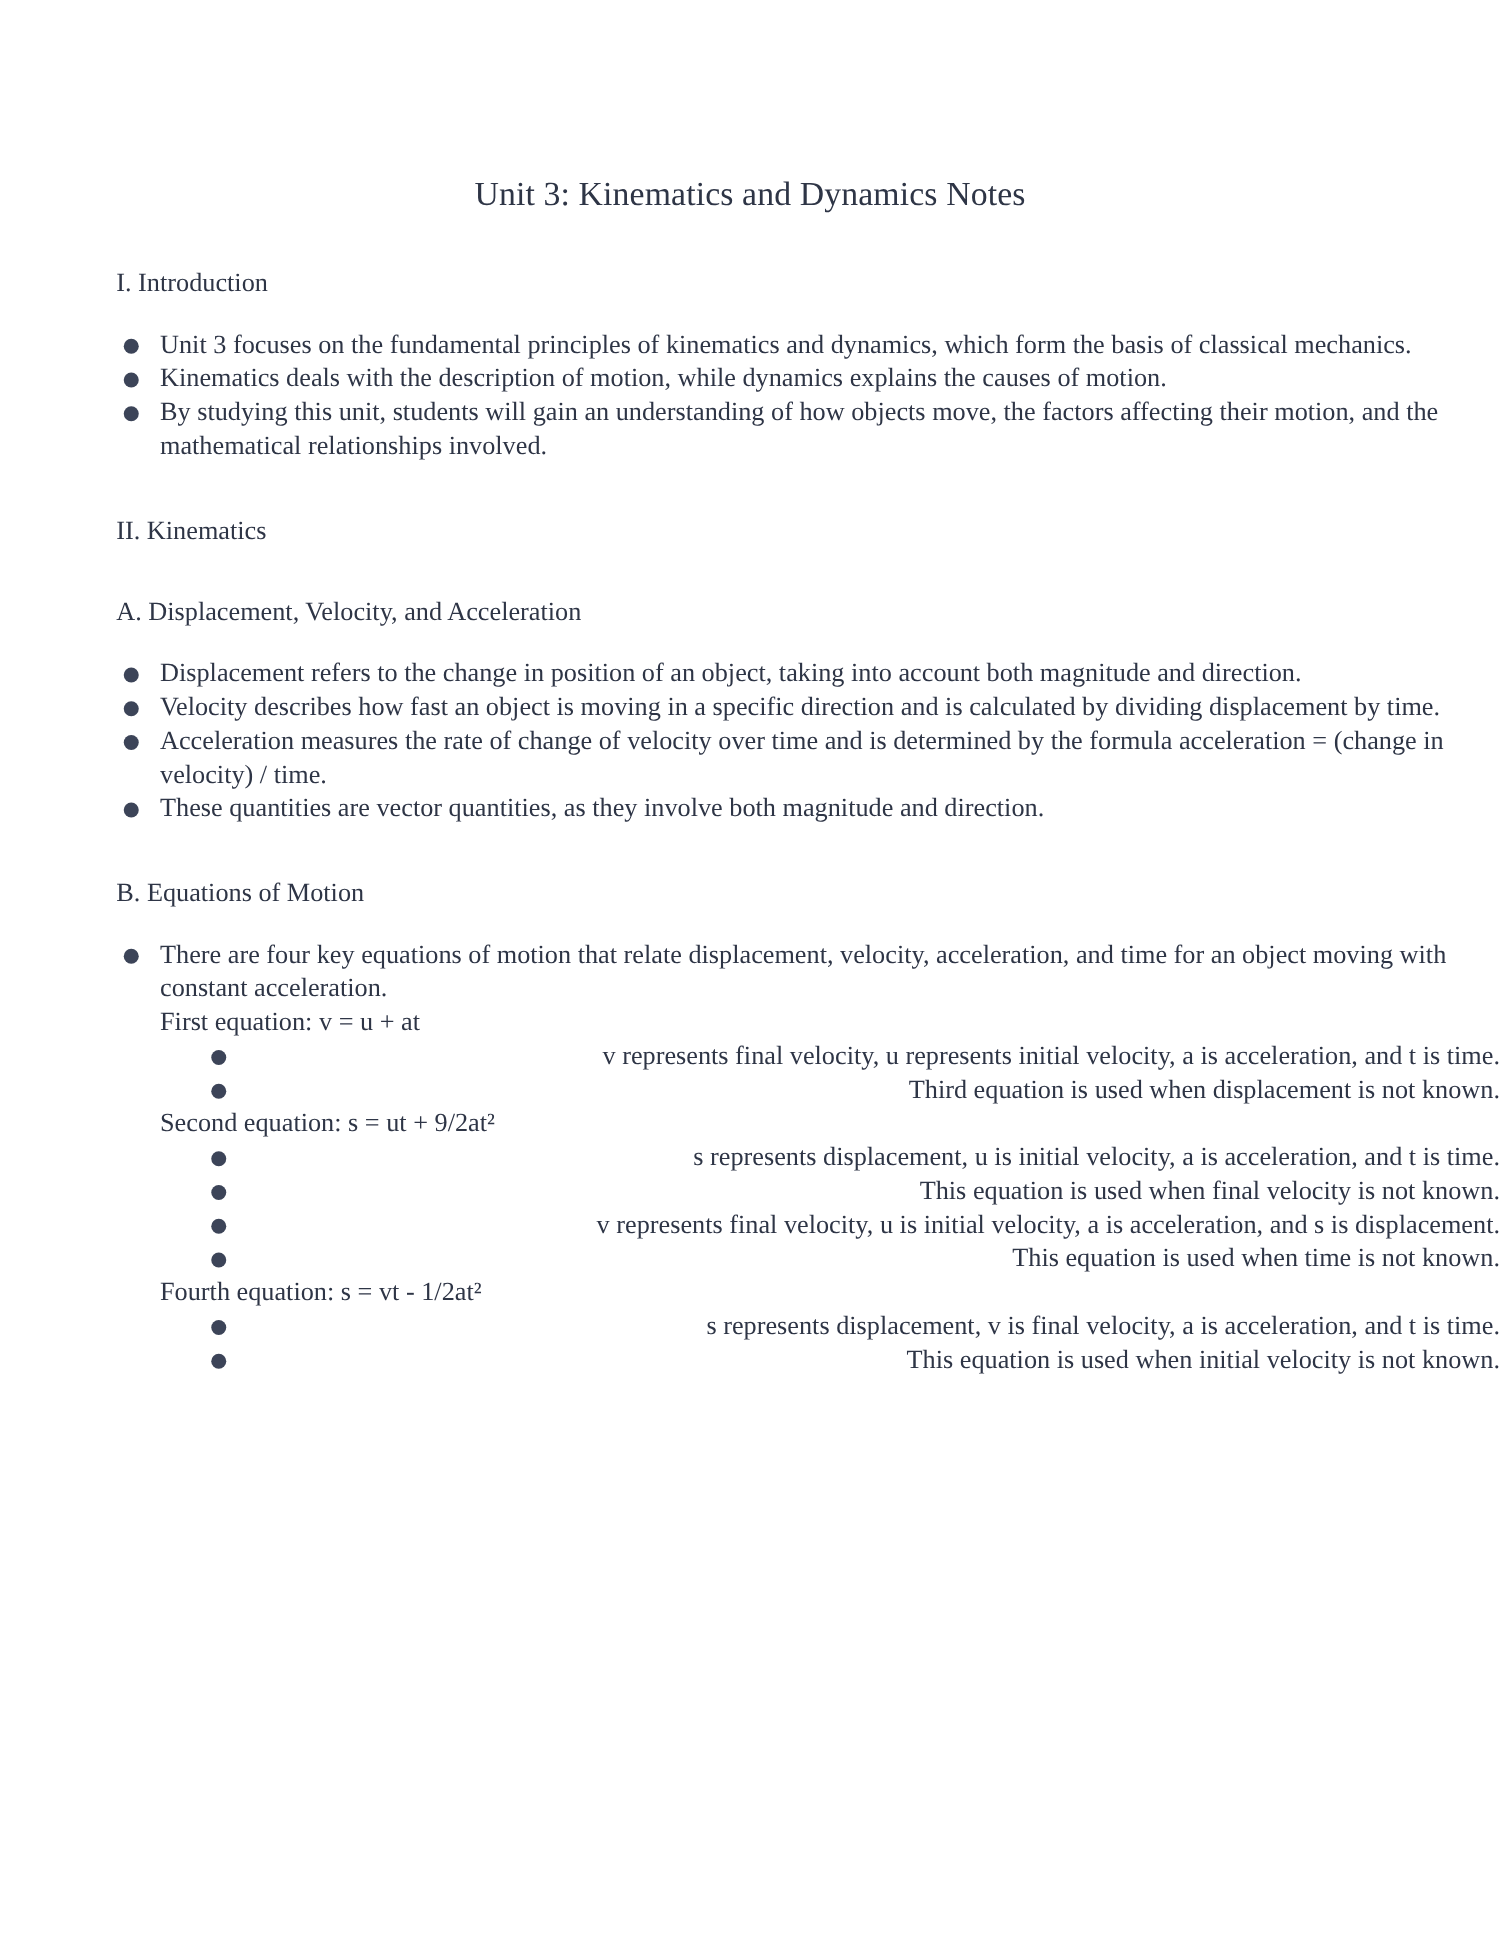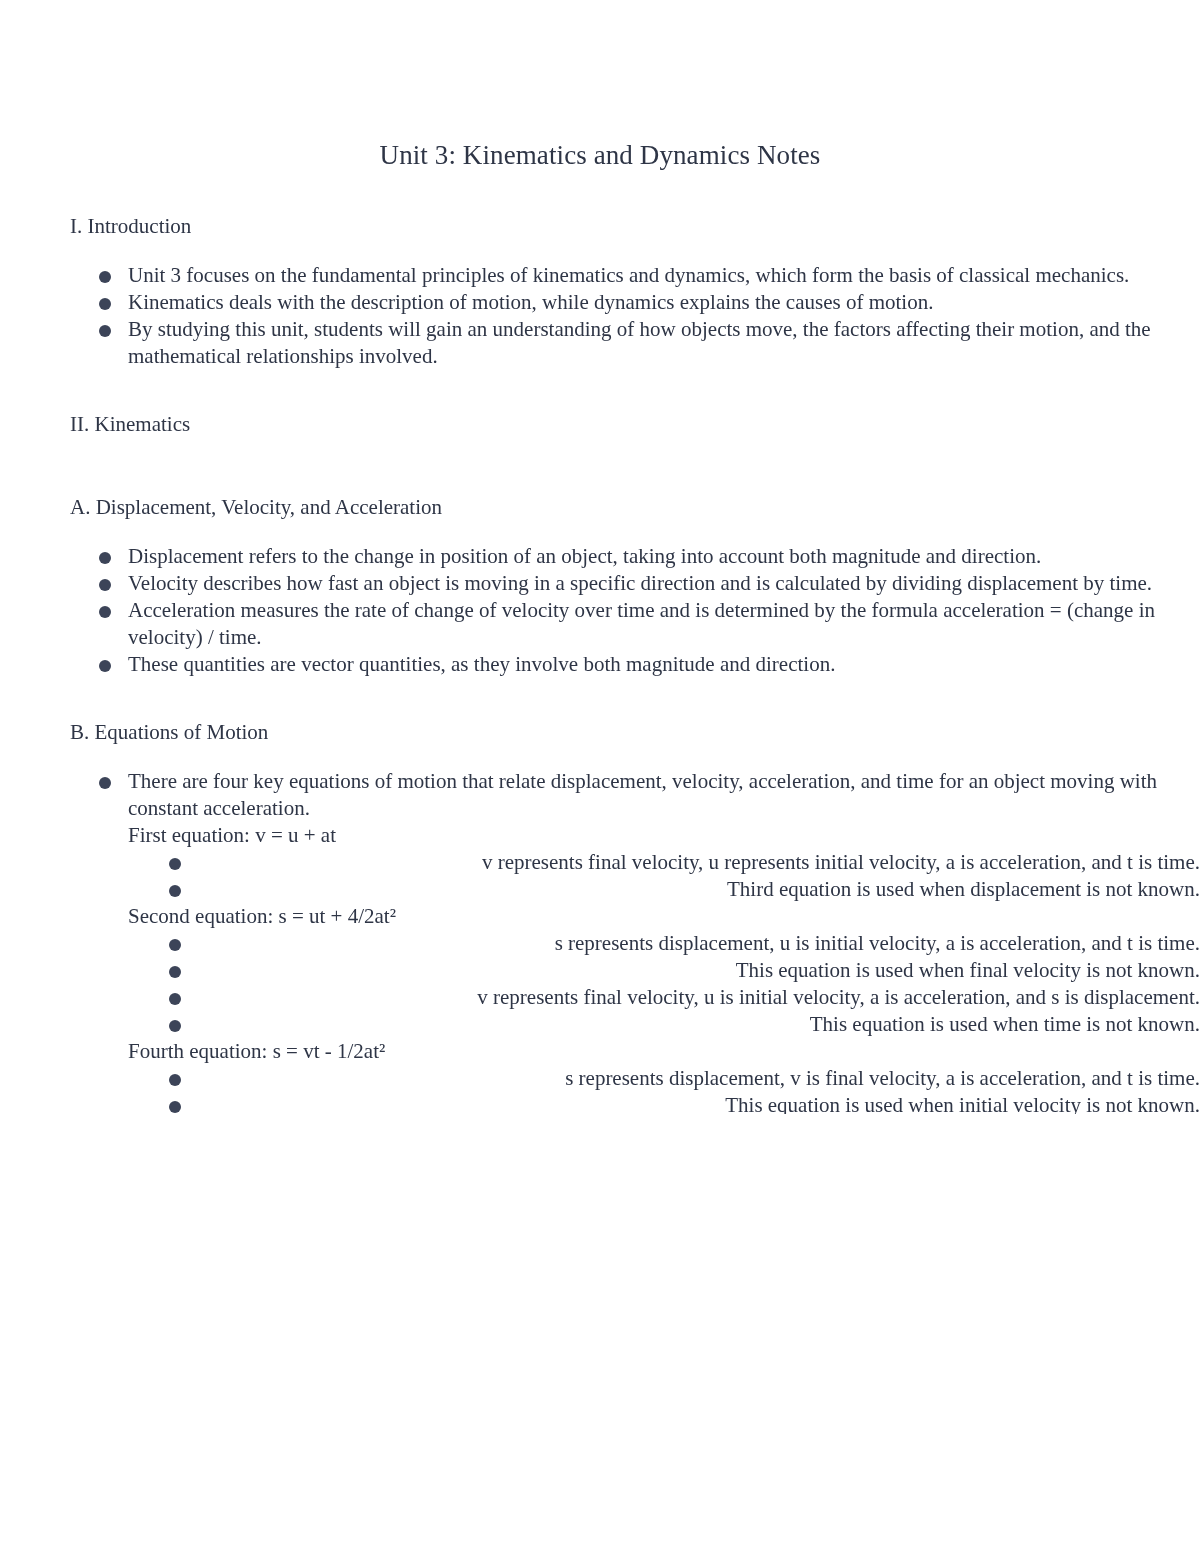--- a/index.html
+++ b/index.html
@@ -31,25 +31,25 @@
     color: #2e3546;
     margin: 0;
     padding-top: 138px;
     letter-spacing: 0.1px;
   }
   .section-heading {
     font-size: 21px;
     line-height: 27px;
     color: #2e3546;
     margin: 0;
-    padding-left: 70px;
+    padding-left: 93px;
     font-weight: normal;
   }
   .heading-gap-lg { margin-top: 41px; }
-  .heading-gap-md { margin-top: 56px; }
+  .heading-gap-md { margin-top: 38px; }
 
   ul.bullets {
     list-style: none;
     margin: 0;
     padding: 0;
   }
   ul.bullets.level1 {
     padding-left: 99px;
     margin-top: 22px;
   }
@@ -162,21 +162,21 @@
         <li class="subbullet">
           <span class="dot"></span>
           <span class="bullet-text">v represents final velocity, u represents initial velocity, a is acceleration, and t is time.</span>
         </li>
         <li class="subbullet">
           <span class="dot"></span>
           <span class="bullet-text">Third equation is used when displacement is not known.</span>
         </li>
       </ul>
 
-      <span class="eq-line">Second equation: s = ut + 4/2at²</span>
+      <span class="eq-line">Second equation: s = ut + 9/2at²</span>
       <ul class="bullets level2">
         <li class="subbullet">
           <span class="dot"></span>
           <span class="bullet-text">s represents displacement, u is initial velocity, a is acceleration, and t is time.</span>
         </li>
         <li class="subbullet">
           <span class="dot"></span>
           <span class="bullet-text">This equation is used when final velocity is not known.</span>
         </li>
       </ul>

